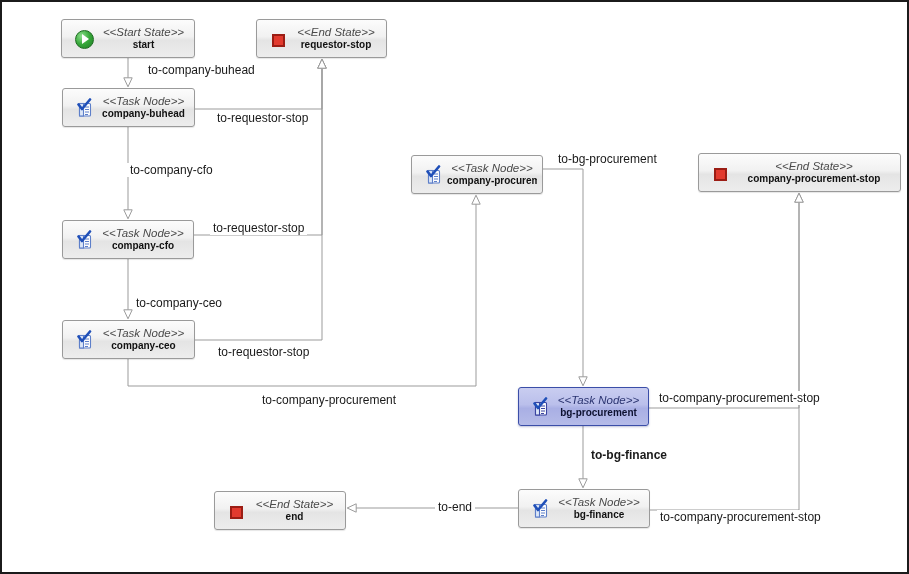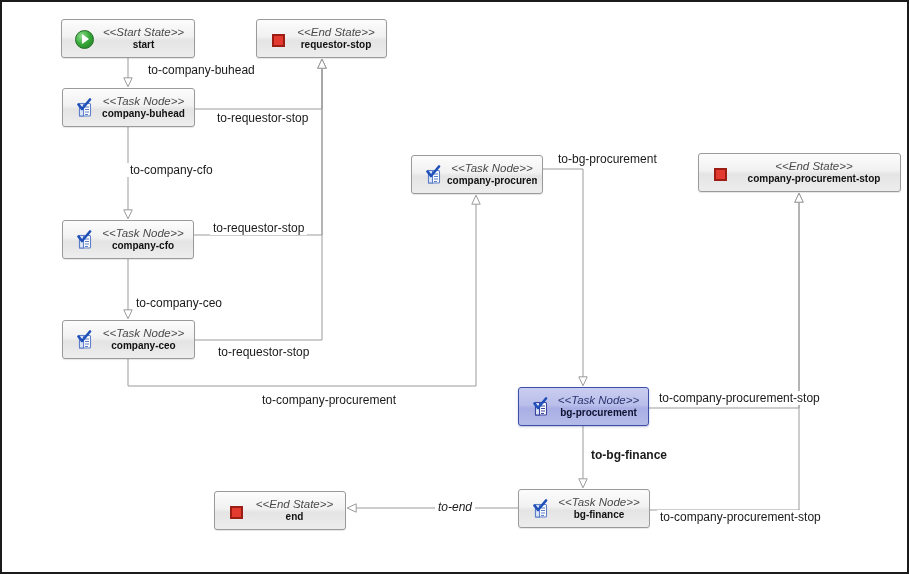--- a/index.html
+++ b/index.html
@@ -69,21 +69,21 @@
       <div class="elabel" style="left: 212px; top: 109px;">to-requestor-stop</div>
       <div class="elabel" style="left: 125px; top: 161px;">to-company-cfo</div>
       <div class="elabel" style="left: 208px; top: 219px;">to-requestor-stop</div>
       <div class="elabel" style="left: 131px; top: 294px;">to-company-ceo</div>
       <div class="elabel" style="left: 213px; top: 343px;">to-requestor-stop</div>
       <div class="elabel" style="left: 249px; top: 391px; margin-left: 8px;">to-company-procurement</div>
       <div class="elabel" style="left: 553px; top: 150px;">to-bg-procurement</div>
       <div class="elabel" style="left: 654px; top: 389px;">to-company-procurement-stop</div>
       <div class="elabel" style="left: 586px; top: 446px; font-weight: bold;">to-bg-finance</div>
       <div class="elabel" style="left: 655px; top: 508px;">to-company-procurement-stop</div>
-      <div class="elabel" style="left: 433px; top: 498px; font-style: italic;">to-end</div>
+      <div class="elabel" style="left: 433px; top: 498px;">to-end</div>
     </div>
   <div id="nodes">
       <div class="node" style="left: 59px; top: 17px; width: 134px; height: 39px;">
         <span class="ico ico-start"></span>
         <span class="txt">
           <span class="stereo">&lt;&lt;Start State&gt;&gt;</span>
           <span class="nm">start</span>
         </span>
       </div>
       <div class="node" style="left: 254px; top: 17px; width: 131px; height: 39px;">

